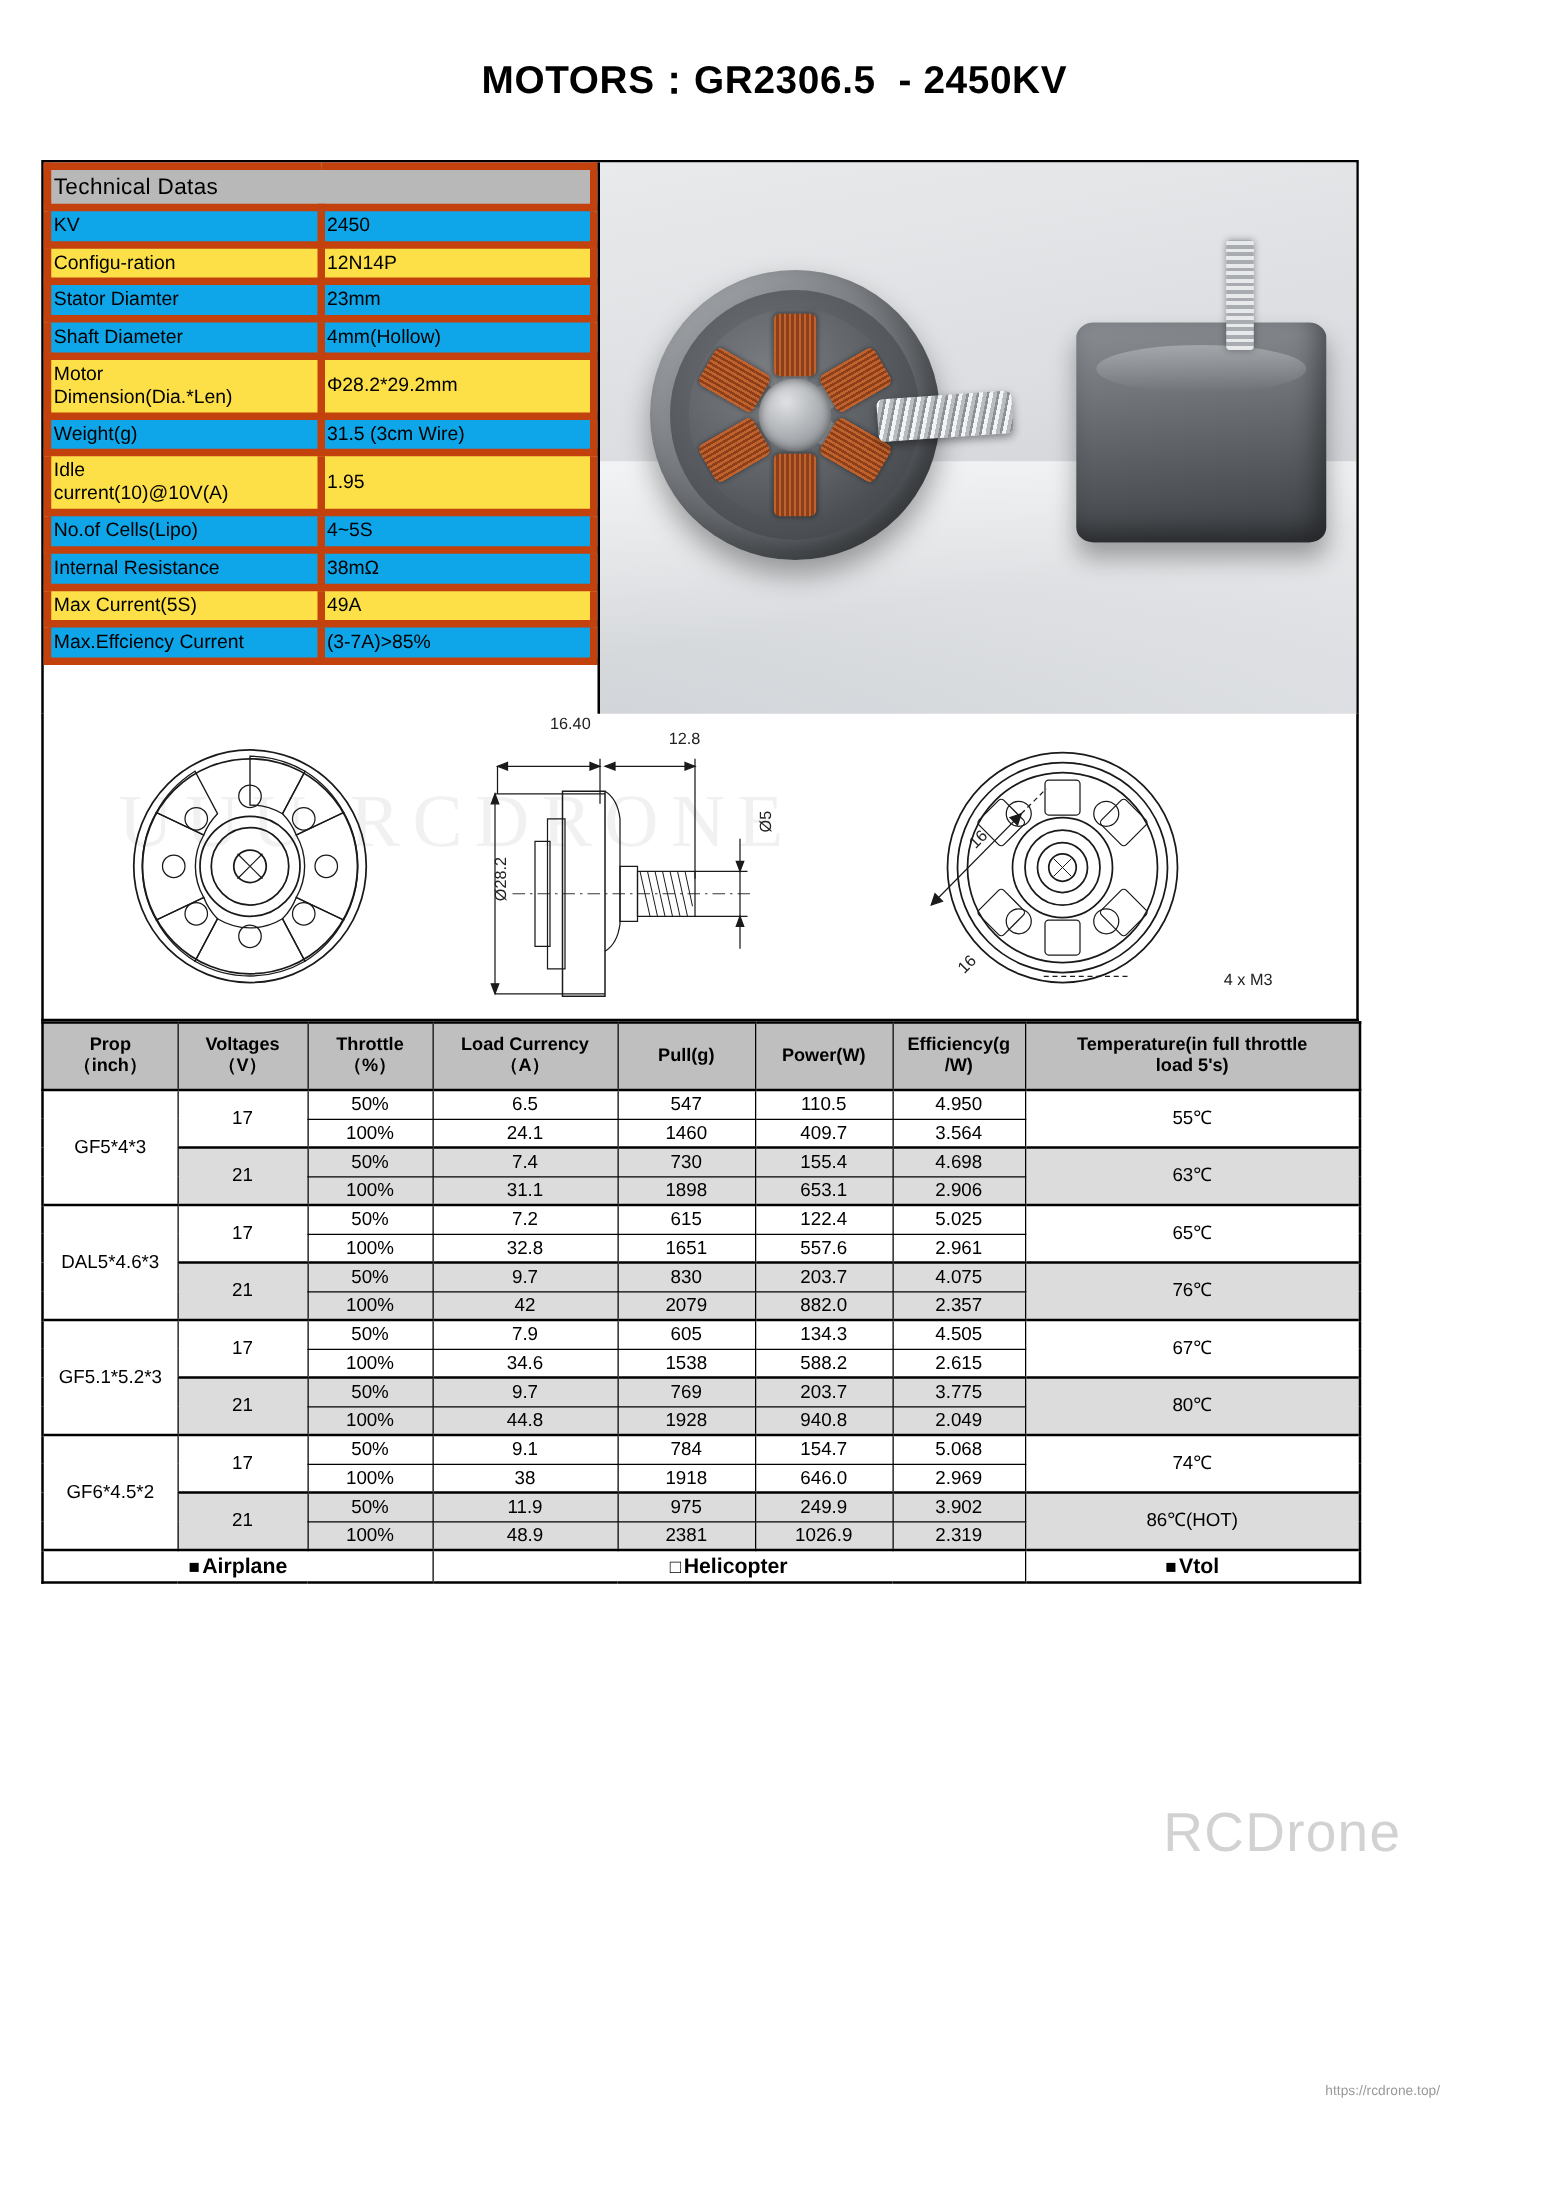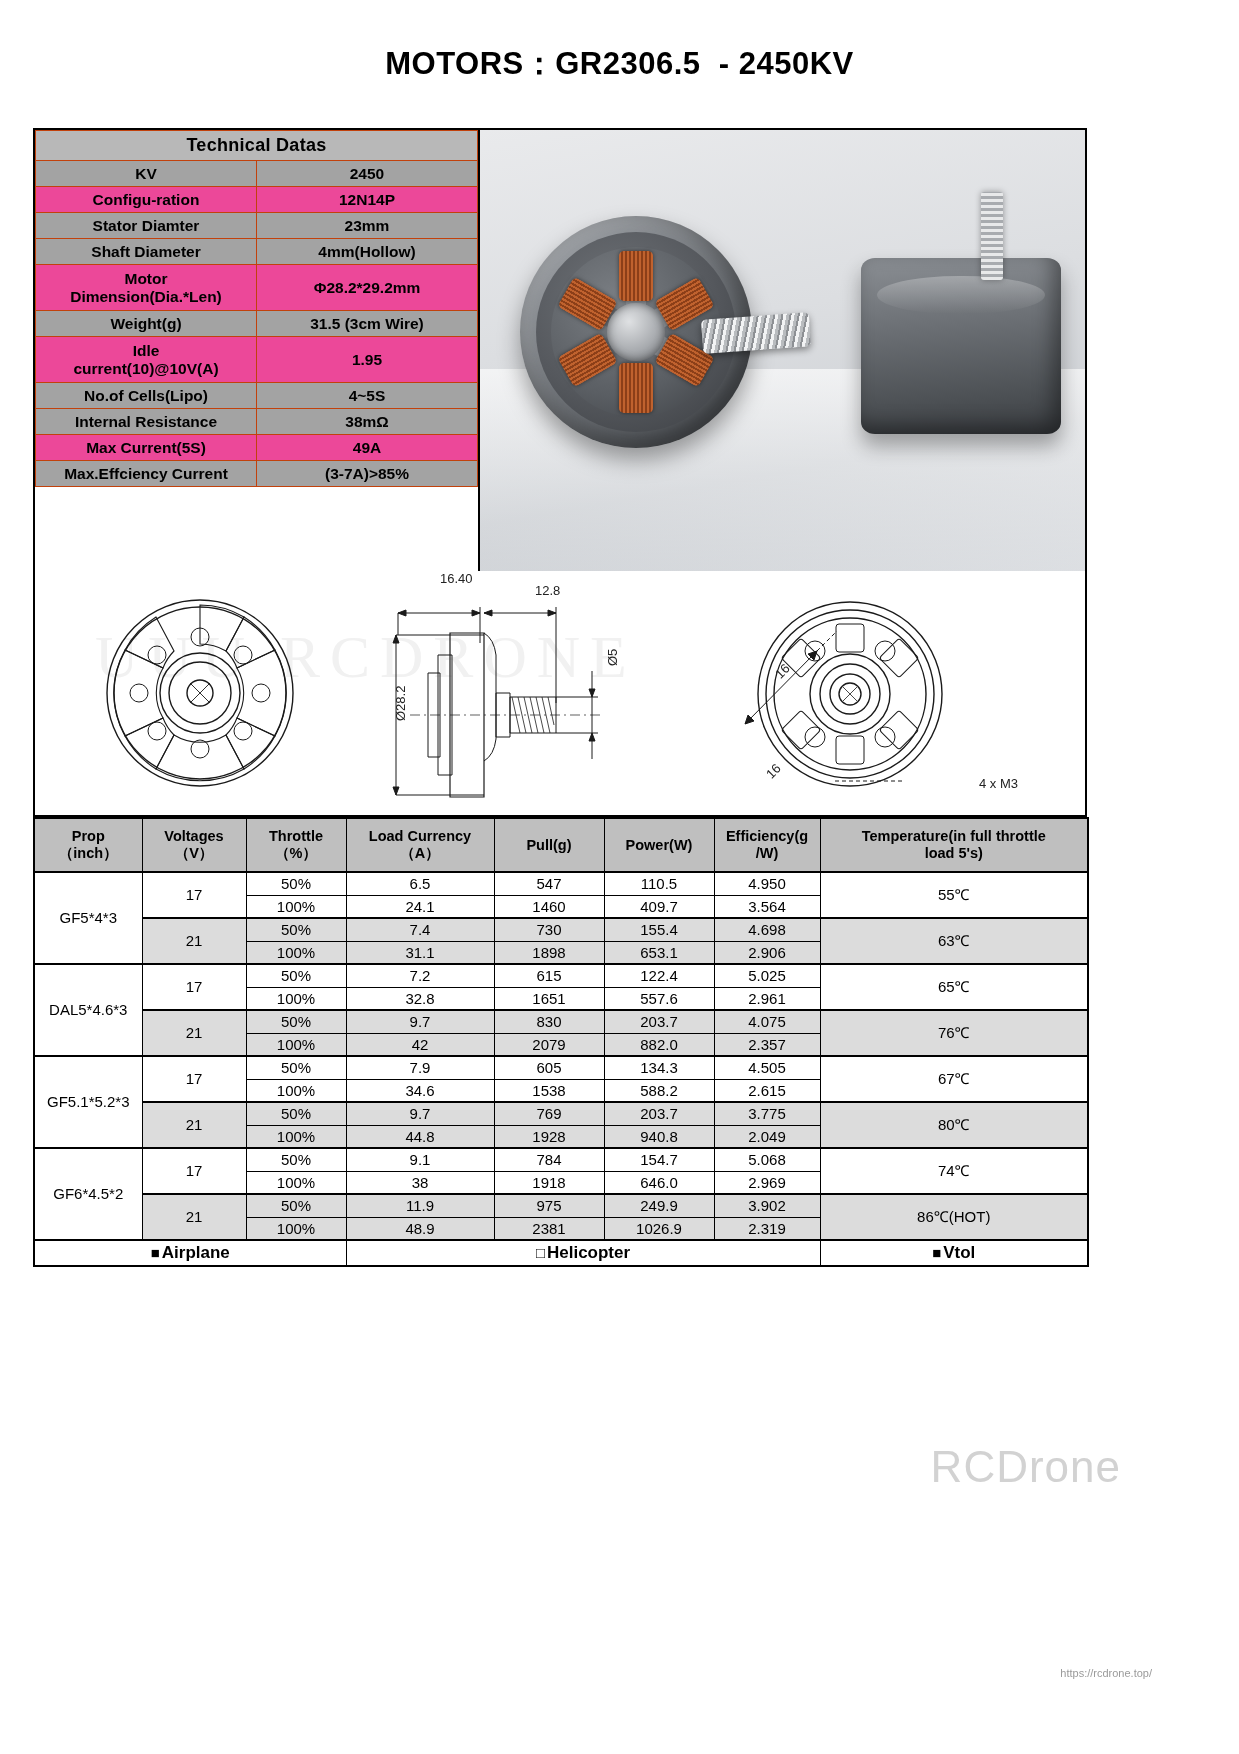--- a/index.html
+++ b/index.html
@@ -39,36 +39,36 @@
   }
 
   
   table.spec {
     border-collapse: collapse;
     width: 443px;
     table-layout: fixed;
     flex: 0 0 443px;
   }
   table.spec td, table.spec th {
-    border: 1px solid #c2410c;
-    text-align: center;
-    font-weight: bold;
+    border: 6px solid #c2410c;
+    text-align: left;
+    font-weight: normal;
     font-size: 15.5px;
     padding: 3px 2px;
     line-height: 1.15;
     height: 26px;
   }
   table.spec .spec-title {
     background: #b8b8b8;
     font-size: 18px;
     height: 30px;
     letter-spacing: 0.3px;
   }
-  table.spec tr.odd td { background: #a3a3a3; }
-  table.spec tr.even td { background: #ec4899; }
+  table.spec tr.odd td { background: #0ea5e9; }
+  table.spec tr.even td { background: #fde047; }
   table.spec td.lbl { width: 205px; }
   table.spec td.val { width: 236px; }
   table.spec td.two-line { height: 46px; }
 
   
   .photo-panel {
     flex: 1 1 auto;
     align-self: stretch;
     border-left: 2px solid #000;
     position: relative;

